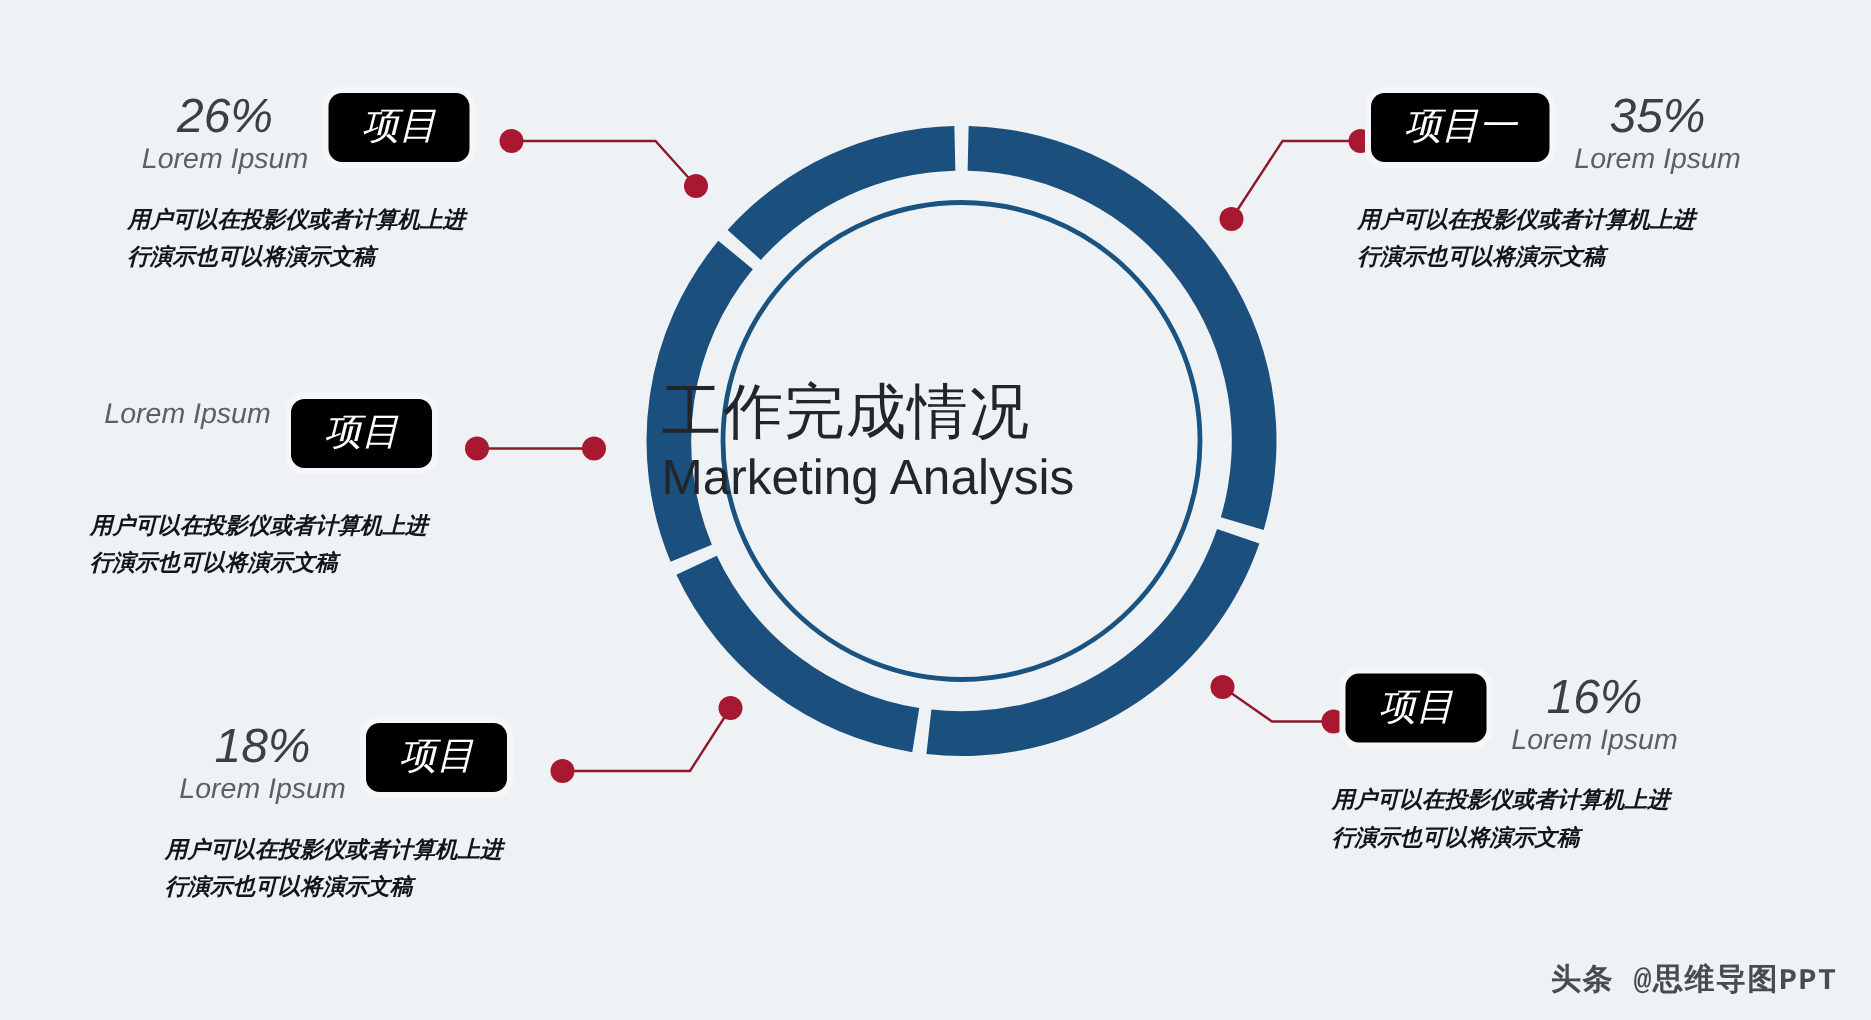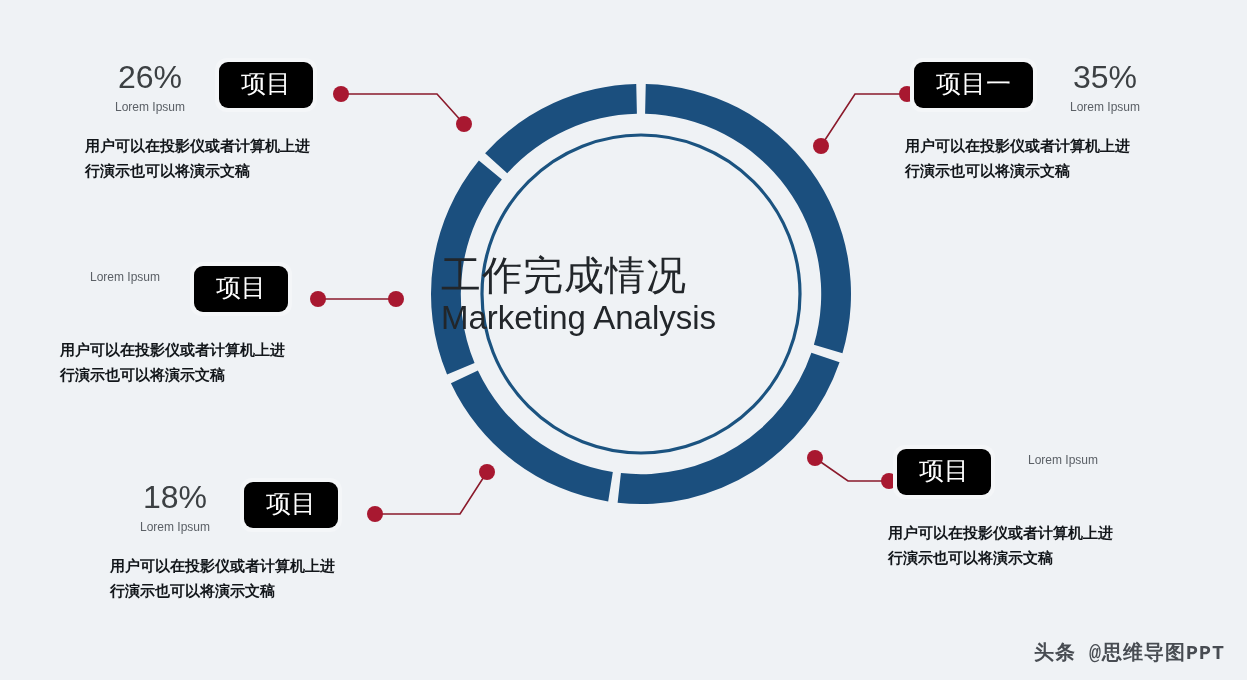--- a/index.html
+++ b/index.html
@@ -34,40 +34,41 @@
     position: absolute;
     left: 0;
     top: 0;
     width: 1247px;
     height: 680px;
   }
 
   
   .label-group {
     position: absolute;
+    font-style: italic;
   }
   .head-row {
     position: relative;
     height: 62px;
     white-space: nowrap;
   }
   .pct-block {
     position: absolute;
     text-align: center;
     line-height: 1;
   }
   .pct {
     font-size: 32px;
     color: #3c4043;
     font-weight: 400;
     letter-spacing: 0px;
     line-height: 34px;
   }
   .lorem {
-    font-size: 12px;
+    font-size: 19px;
     color: #5b6066;
     font-weight: 400;
     line-height: 22px;
     margin-top: 2px;
   }
   .badge-wrap {
     position: absolute;
     background: #f4f6f8;
     border-radius: 12px;
     padding: 4px;
@@ -236,20 +237,21 @@
     <div class="desc" style="margin-top:14px;">用户可以在投影仪或者计算机上进</div>
     <div class="desc">行演示也可以将演示文稿</div>
   </div>
 
   <div class="label-group" style="left:888px; top:445px;">
     <div class="head-row">
       <div class="badge-wrap" style="left:5px; top:0px;">
         <div class="badge">项目</div>
       </div>
       <div class="pct-block" style="left:110px; top:2px; width:130px;">
+        <div class="pct">16%</div>
         <div class="lorem">Lorem Ipsum</div>
       </div>
     </div>
     <div class="desc" style="margin-top:14px;">用户可以在投影仪或者计算机上进</div>
     <div class="desc">行演示也可以将演示文稿</div>
   </div>
 
   <div id="watermark">头条 @思维导图PPT</div>
 
 </div>

